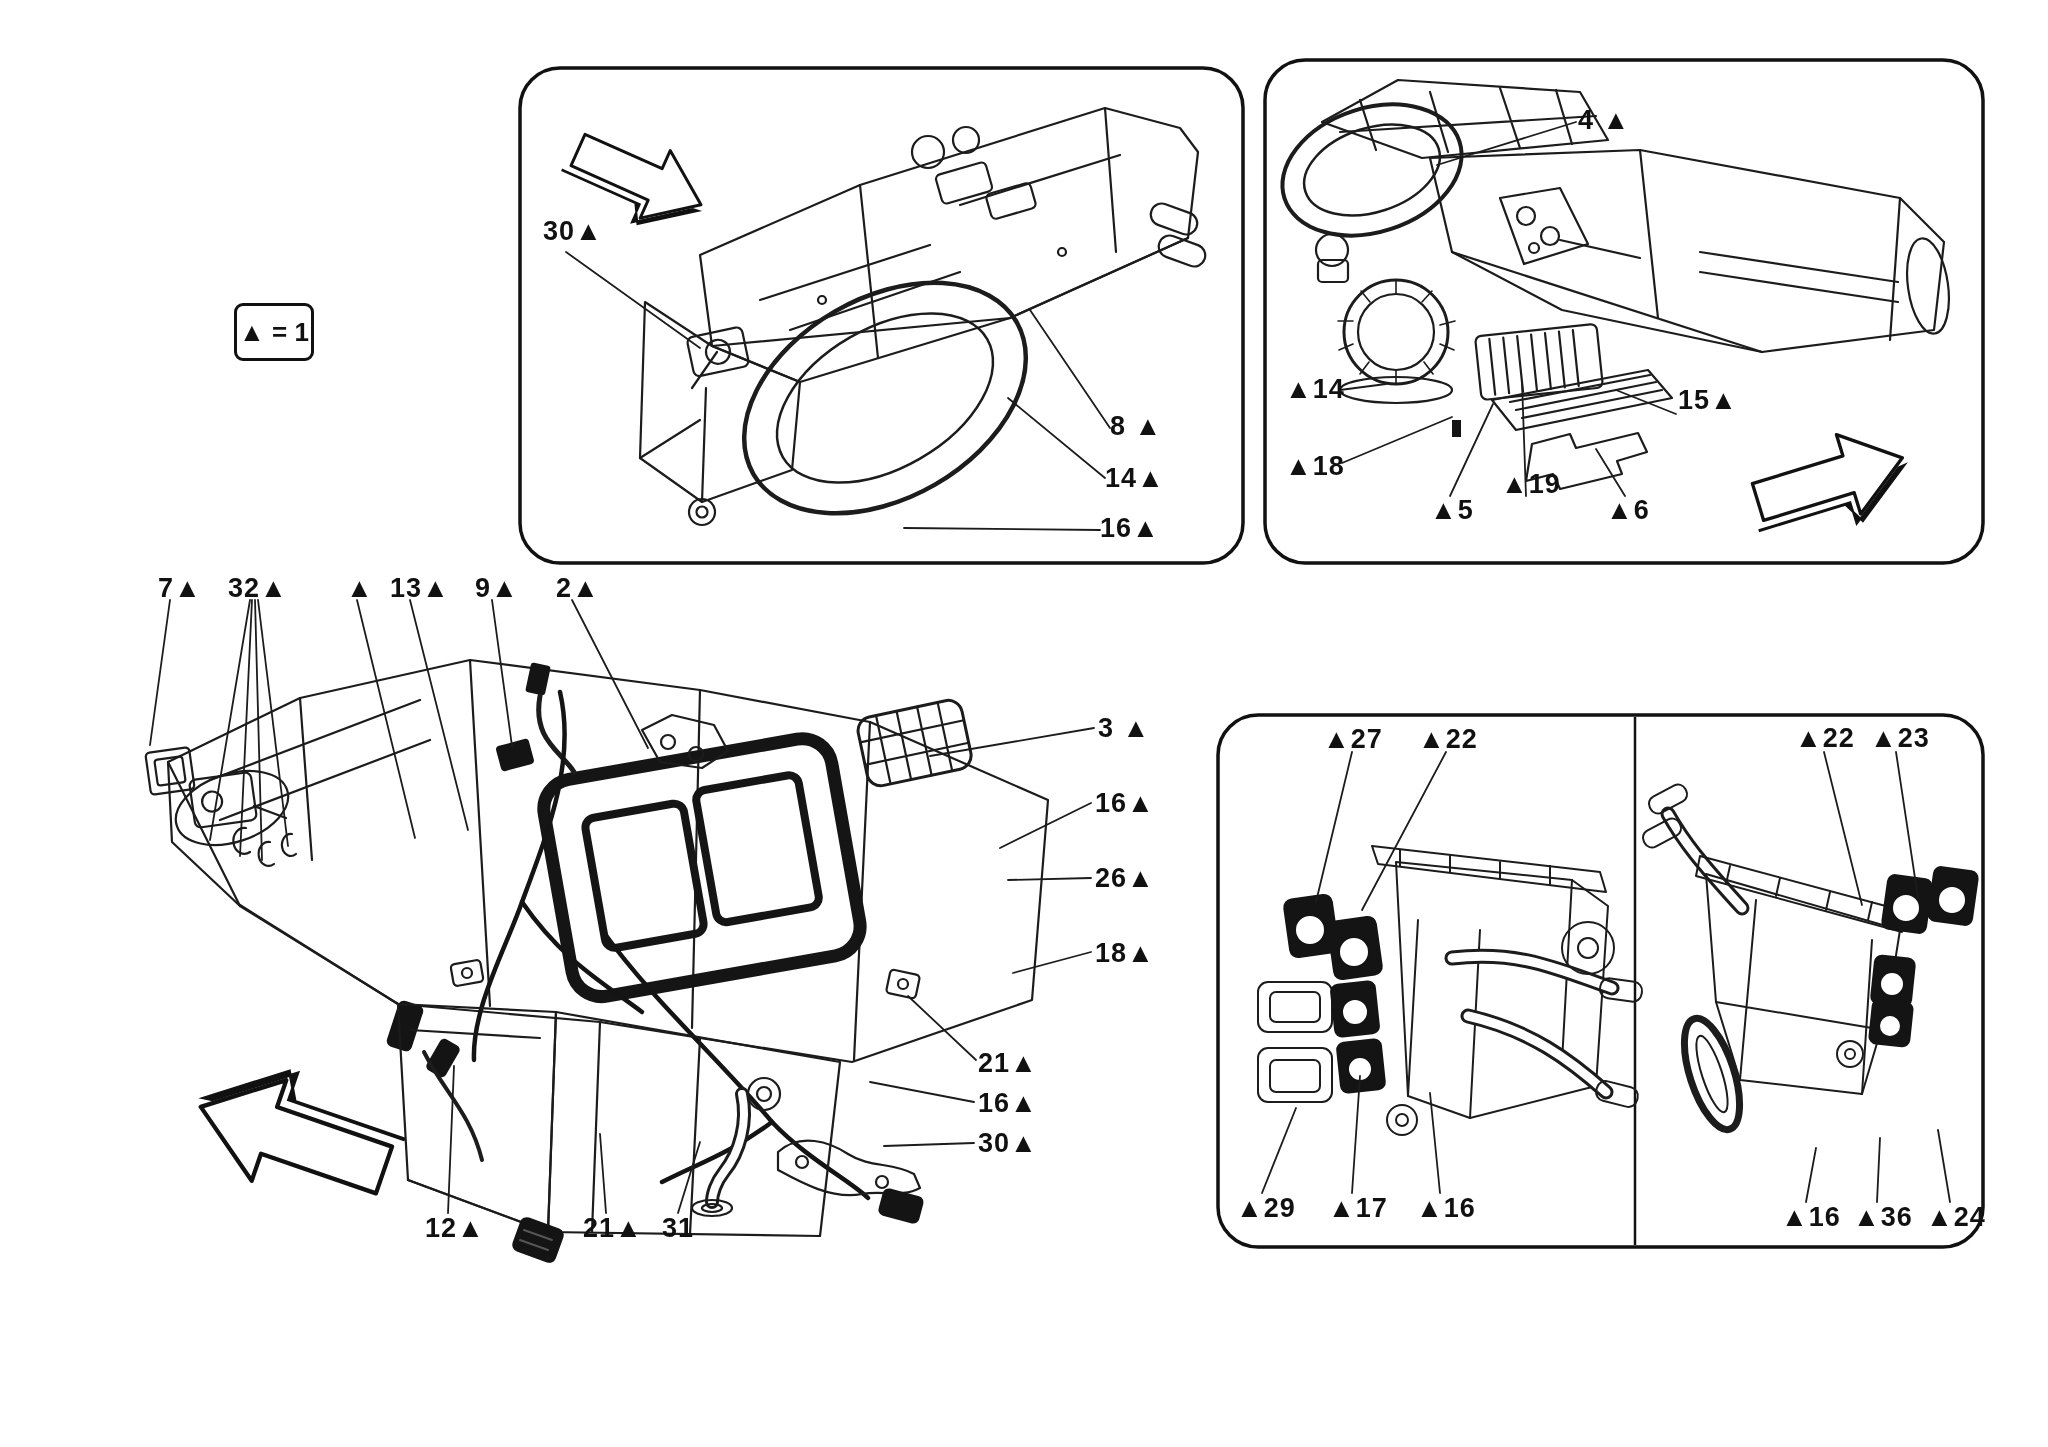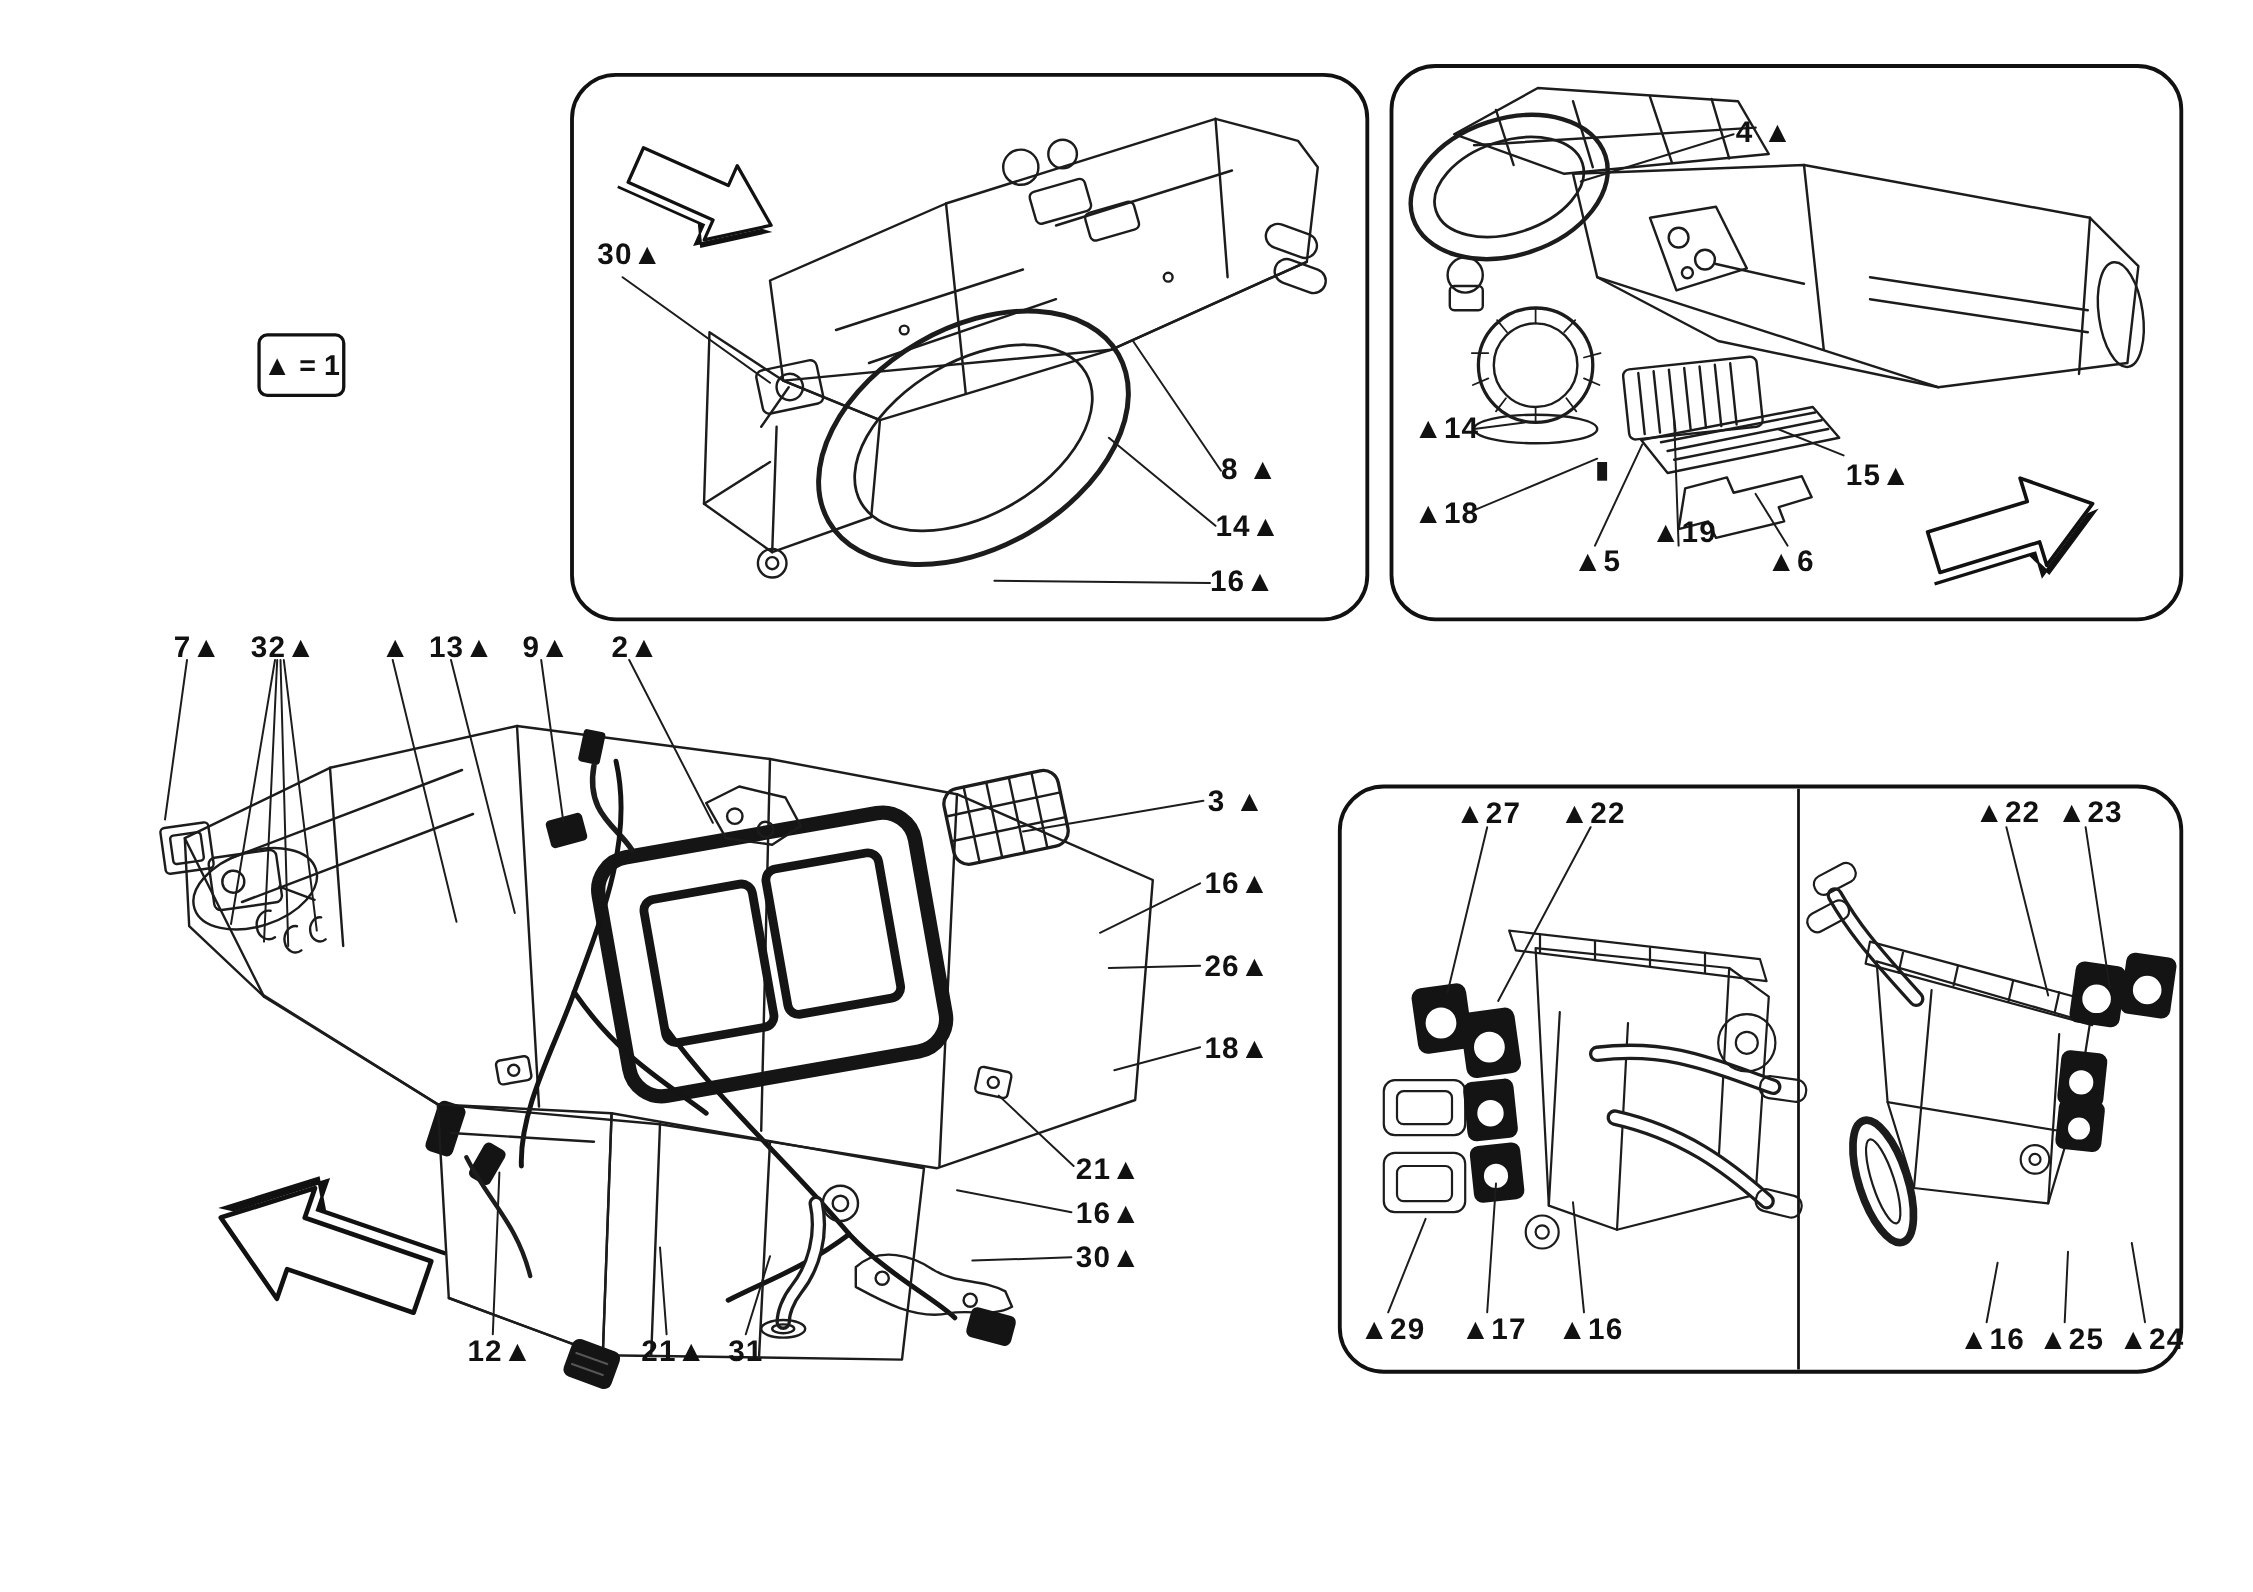--- a/index.html
+++ b/index.html
@@ -290,21 +290,21 @@
   </div>
 
   <div class="callout" style="left:543px;top:218px">30▲</div>
   <div class="callout" style="left:1110px;top:413px">8 ▲</div>
   <div class="callout" style="left:1105px;top:465px">14▲</div>
   <div class="callout" style="left:1100px;top:515px">16▲</div>
 
   <div class="callout" style="left:1578px;top:107px">4 ▲</div>
   <div class="callout" style="left:1285px;top:376px">▲14</div>
   <div class="callout" style="left:1285px;top:453px">▲18</div>
-  <div class="callout" style="left:1678px;top:419px">15▲</div>
+  <div class="callout" style="left:1678px;top:387px">15▲</div>
   <div class="callout" style="left:1430px;top:497px">▲5</div>
   <div class="callout" style="left:1501px;top:471px">▲19</div>
   <div class="callout" style="left:1606px;top:497px">▲6</div>
 
   <div class="callout" style="left:158px;top:575px">7▲</div>
   <div class="callout" style="left:228px;top:575px">32▲</div>
   <div class="callout" style="left:346px;top:575px">▲</div>
   <div class="callout" style="left:390px;top:575px">13▲</div>
   <div class="callout" style="left:475px;top:575px">9▲</div>
   <div class="callout" style="left:556px;top:575px">2▲</div>
@@ -321,16 +321,16 @@
 
   <div class="callout" style="left:1323px;top:726px">▲27</div>
   <div class="callout" style="left:1418px;top:726px">▲22</div>
   <div class="callout" style="left:1236px;top:1195px">▲29</div>
   <div class="callout" style="left:1328px;top:1195px">▲17</div>
   <div class="callout" style="left:1416px;top:1195px">▲16</div>
 
   <div class="callout" style="left:1795px;top:725px">▲22</div>
   <div class="callout" style="left:1870px;top:725px">▲23</div>
   <div class="callout" style="left:1781px;top:1204px">▲16</div>
-  <div class="callout" style="left:1853px;top:1204px">▲25</div>
+  <div class="callout" style="left:1853px;top:1204px">▲36</div>
   <div class="callout" style="left:1926px;top:1204px">▲24</div>
 
 </div>
 
 </body></html>

